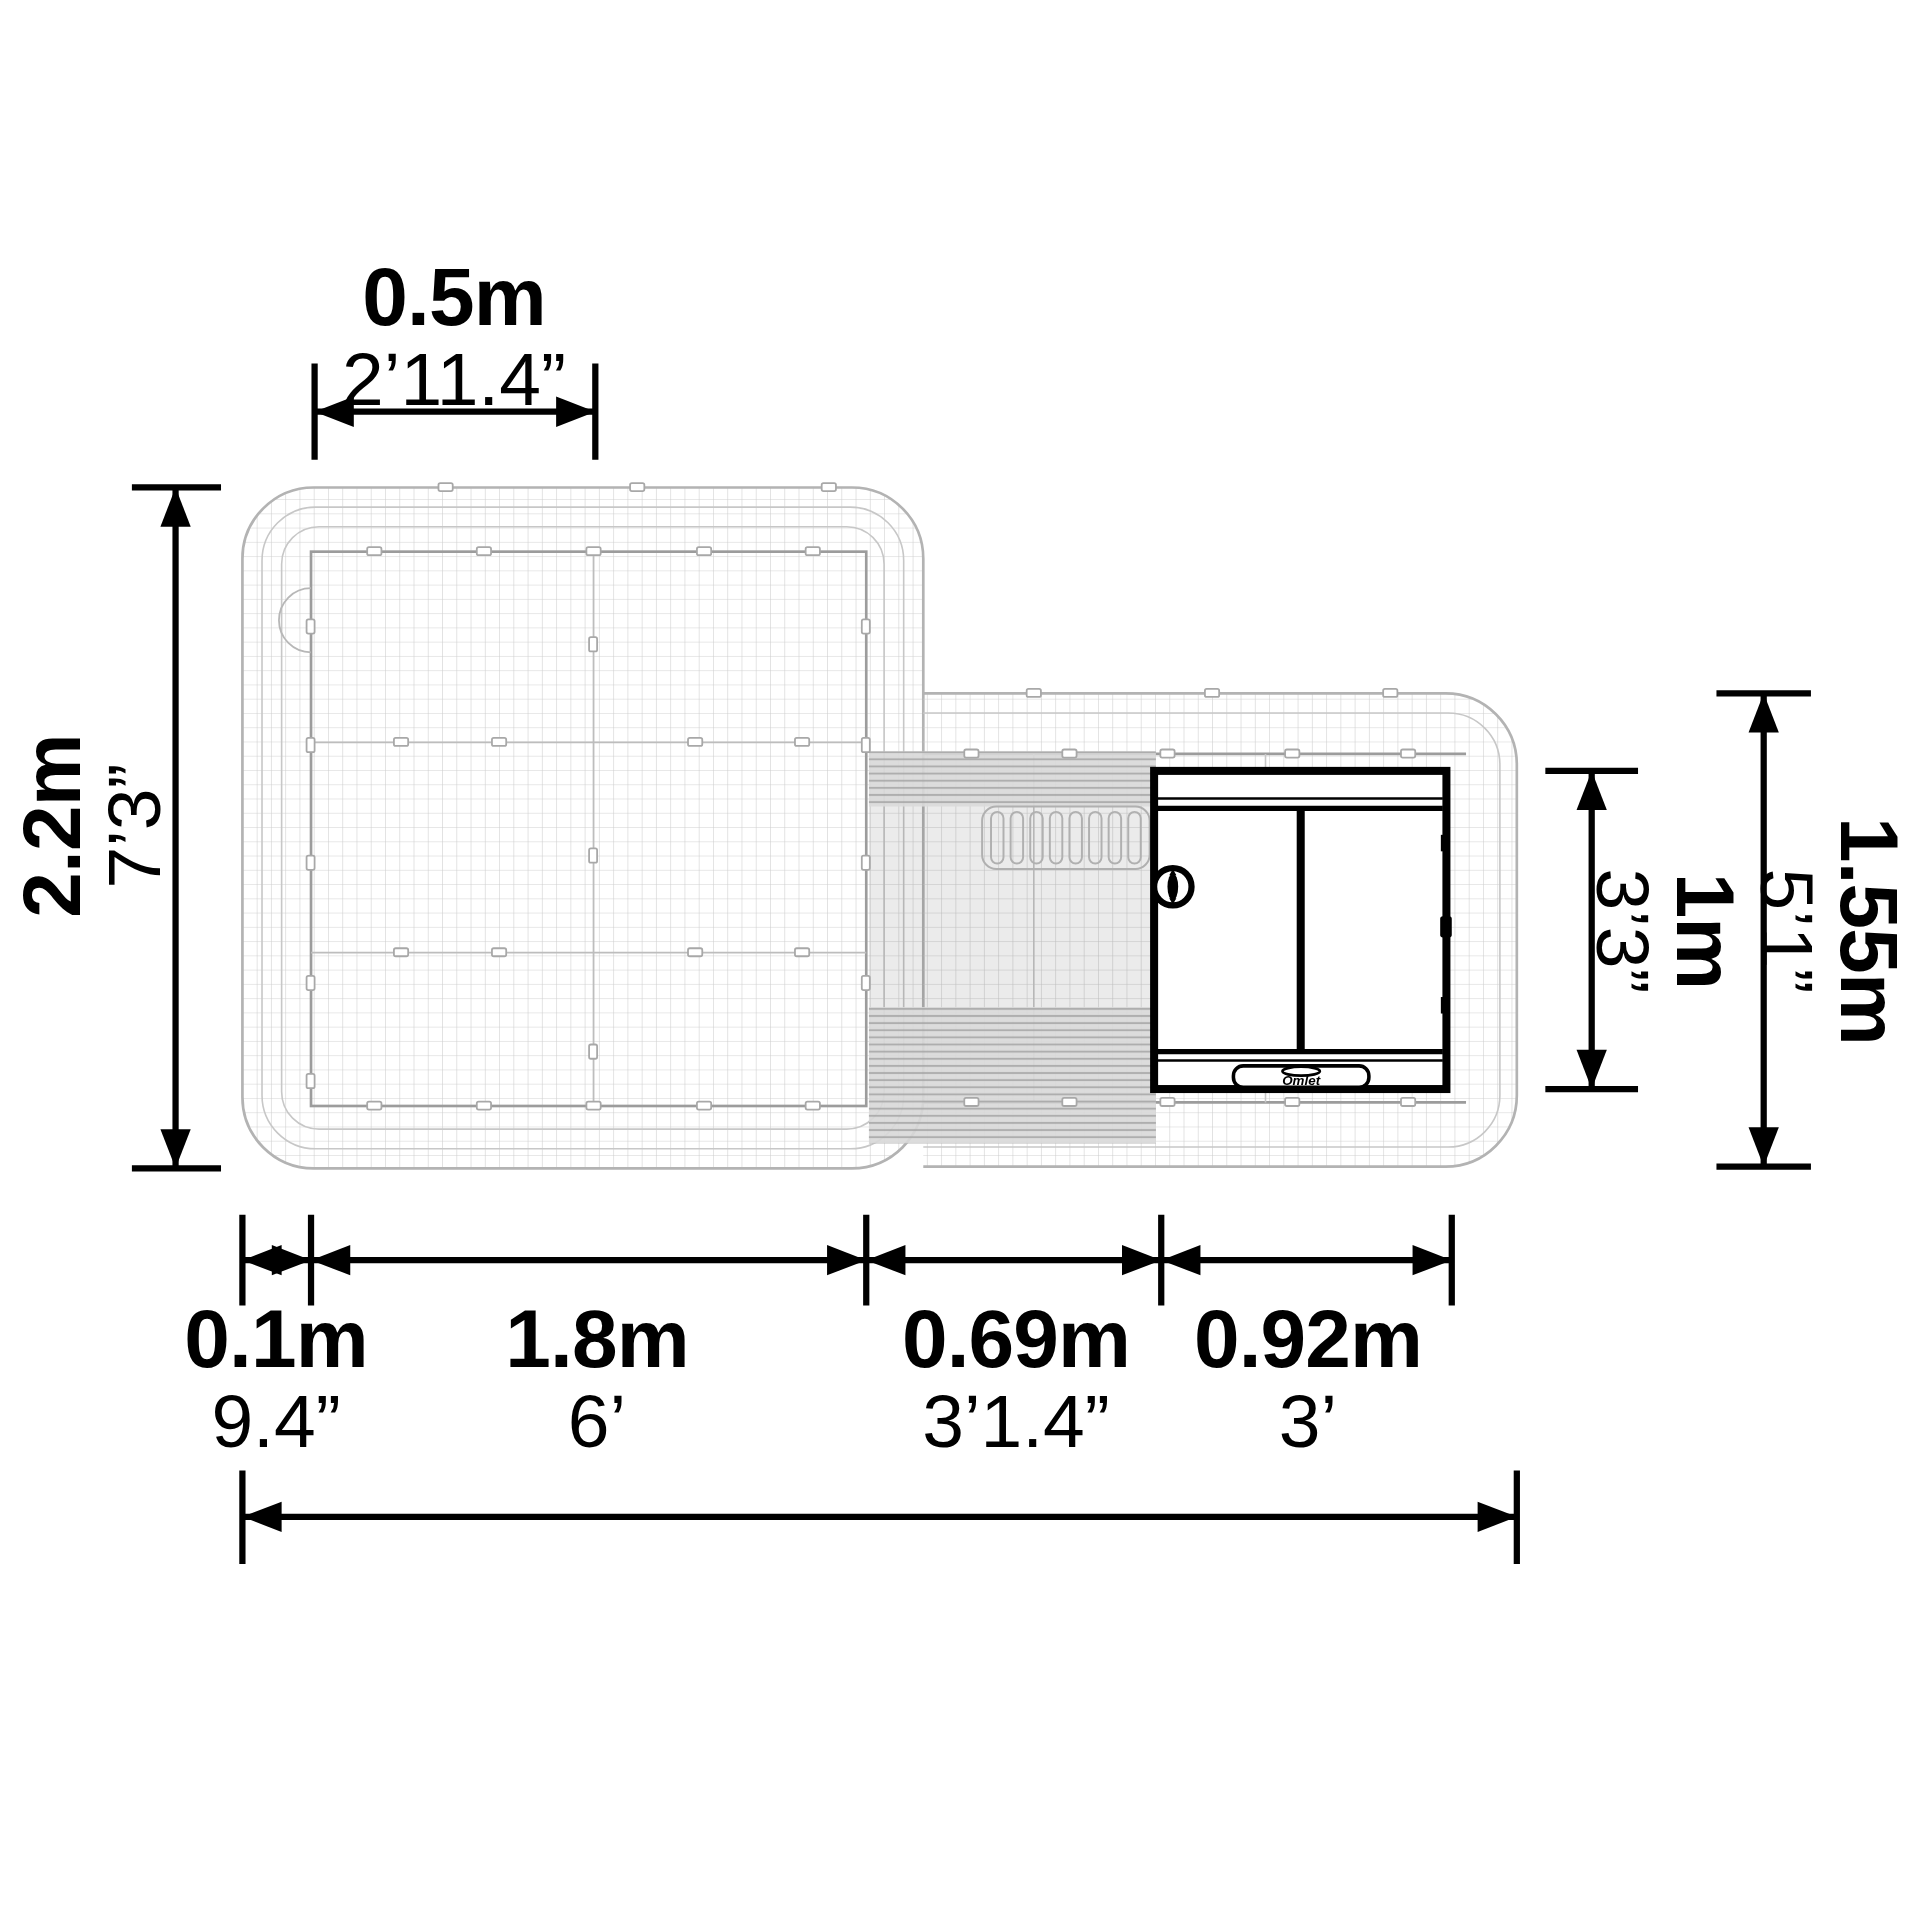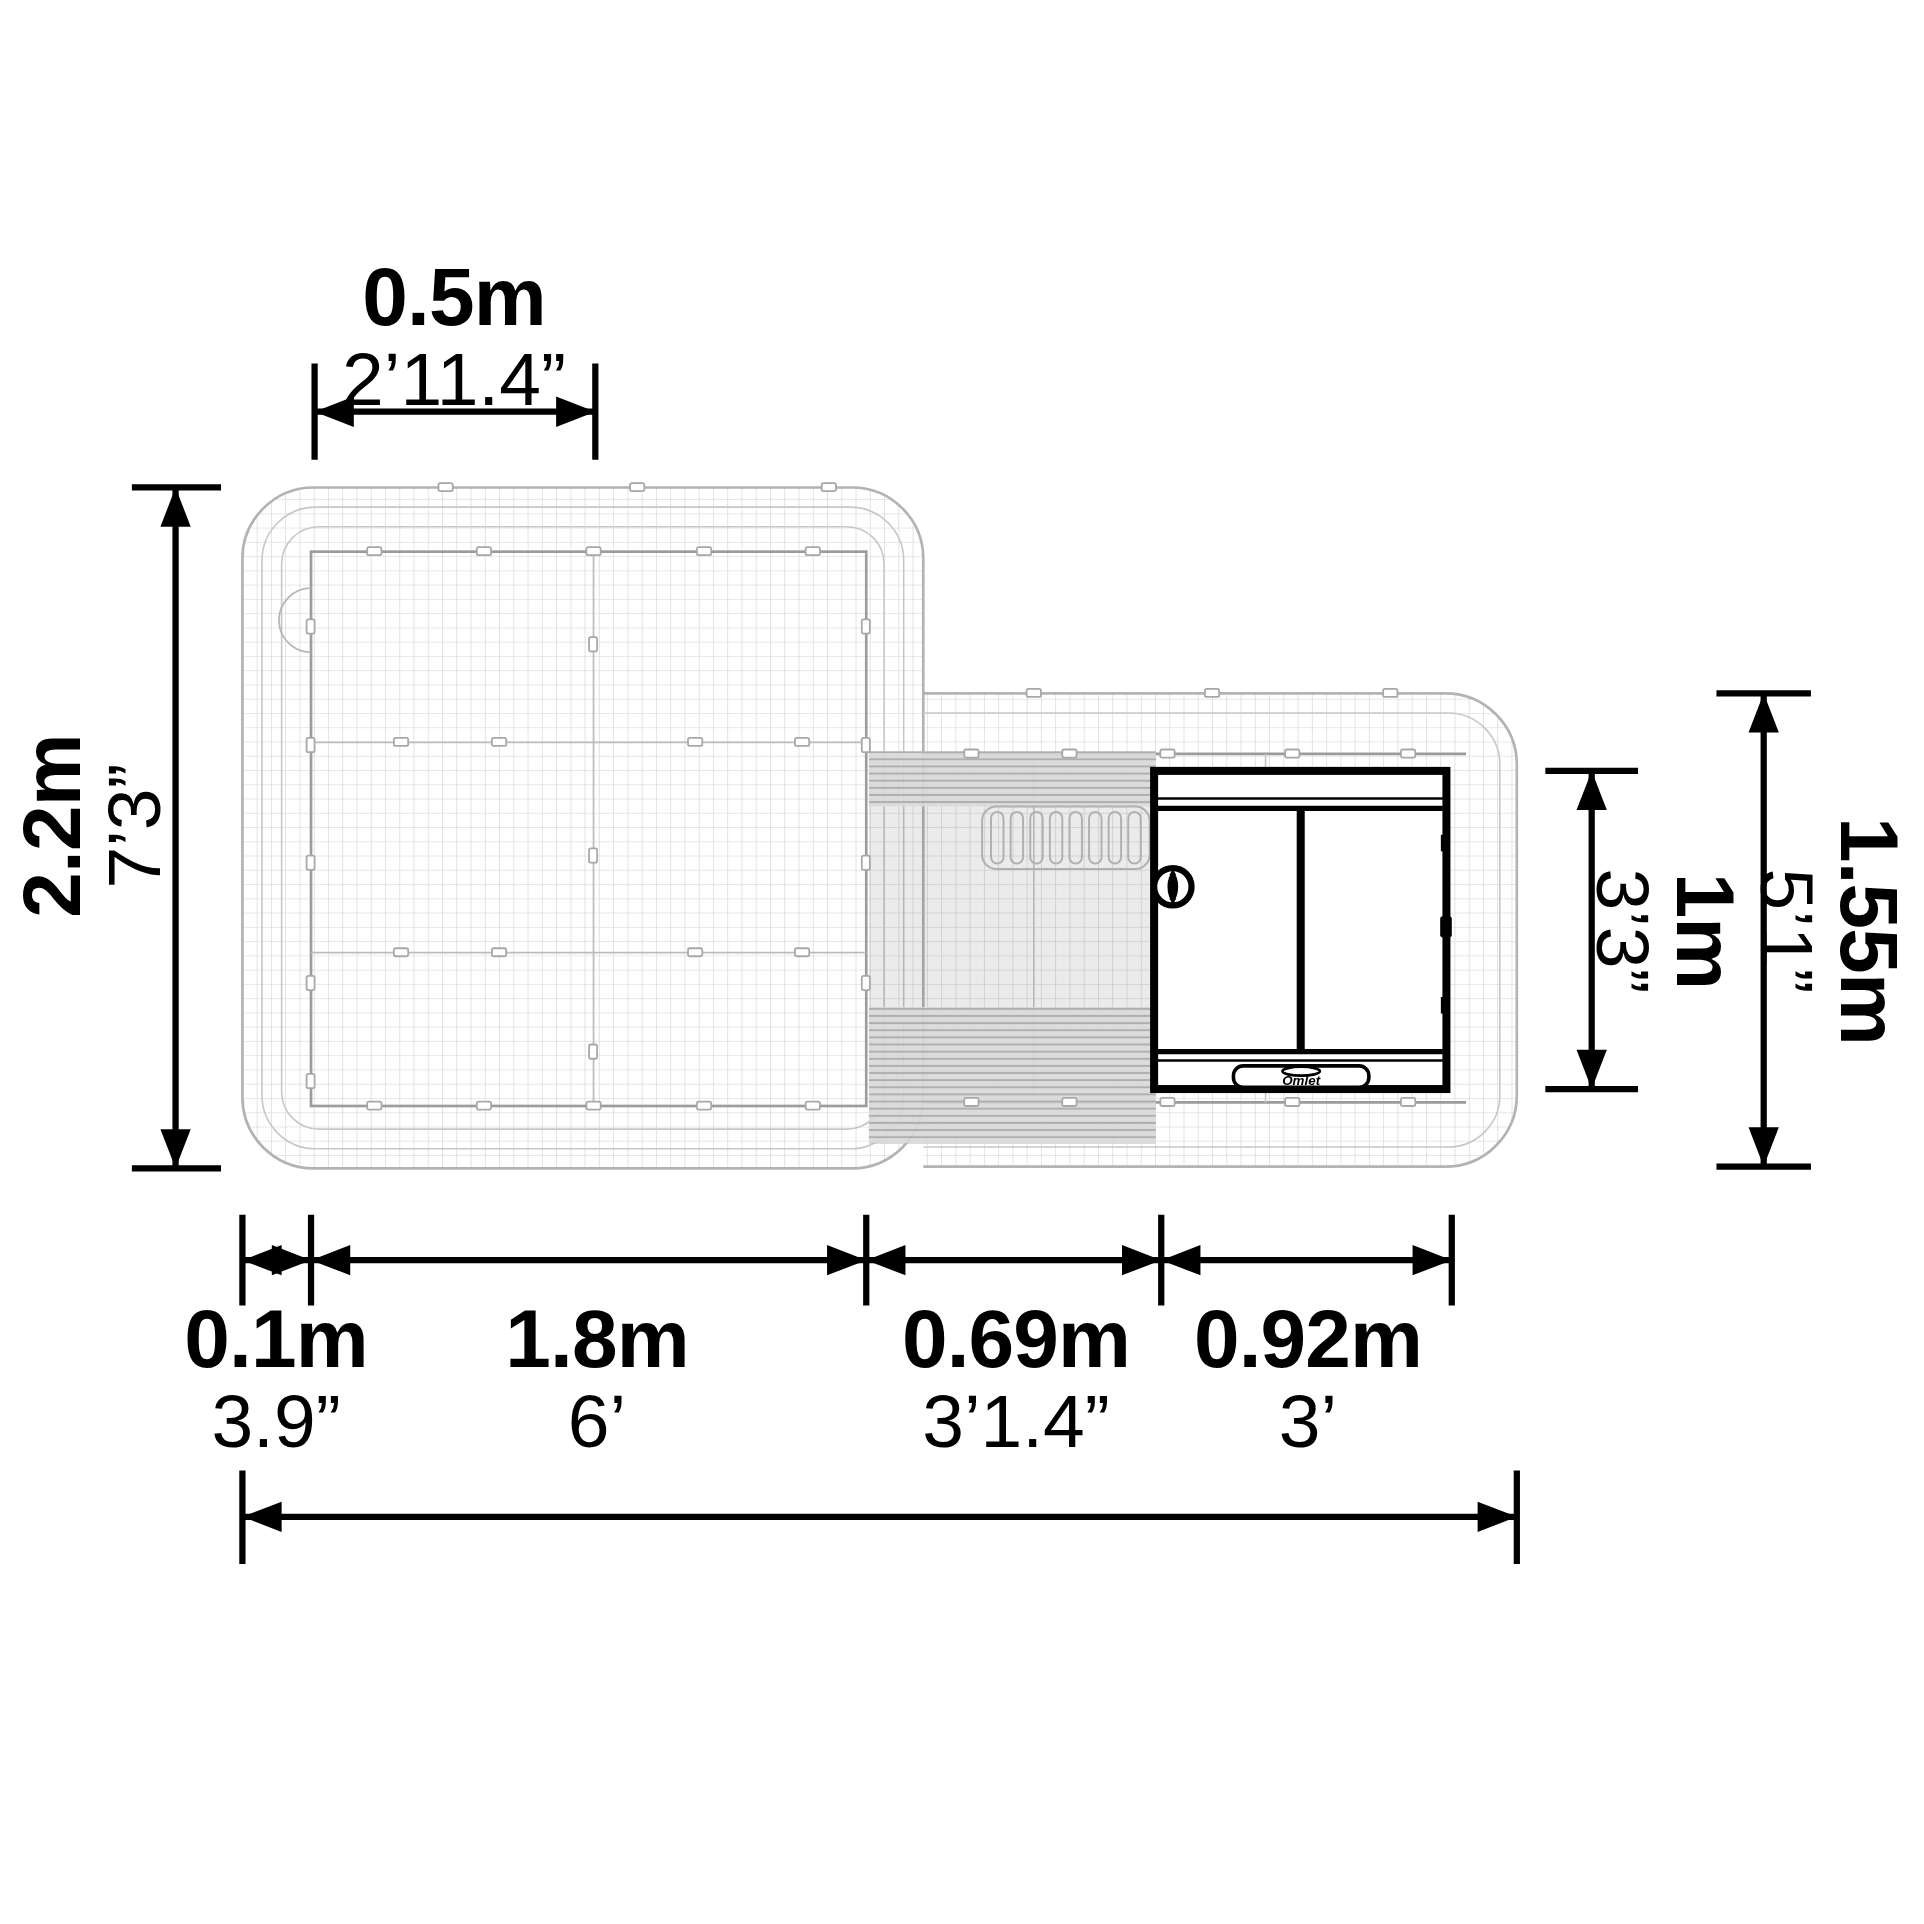--- a/index.html
+++ b/index.html
@@ -197,21 +197,21 @@
     <div class="i">3’3”</div>
   </div>
 
   <div class="dim rot-right" style="left:1829px;top:931px">
     <div class="m">1.55m</div>
     <div class="i">5’1”</div>
   </div>
 
   <div class="dim" style="left:276px;top:1379px">
     <div class="m">0.1m</div>
-    <div class="i">3.9”</div>
+    <div class="i">9.4”</div>
   </div>
 
   <div class="dim" style="left:597px;top:1379px">
     <div class="m">1.8m</div>
     <div class="i">6’</div>
   </div>
 
   <div class="dim" style="left:1016px;top:1379px">
     <div class="m">0.69m</div>
     <div class="i">3’1.4”</div>

